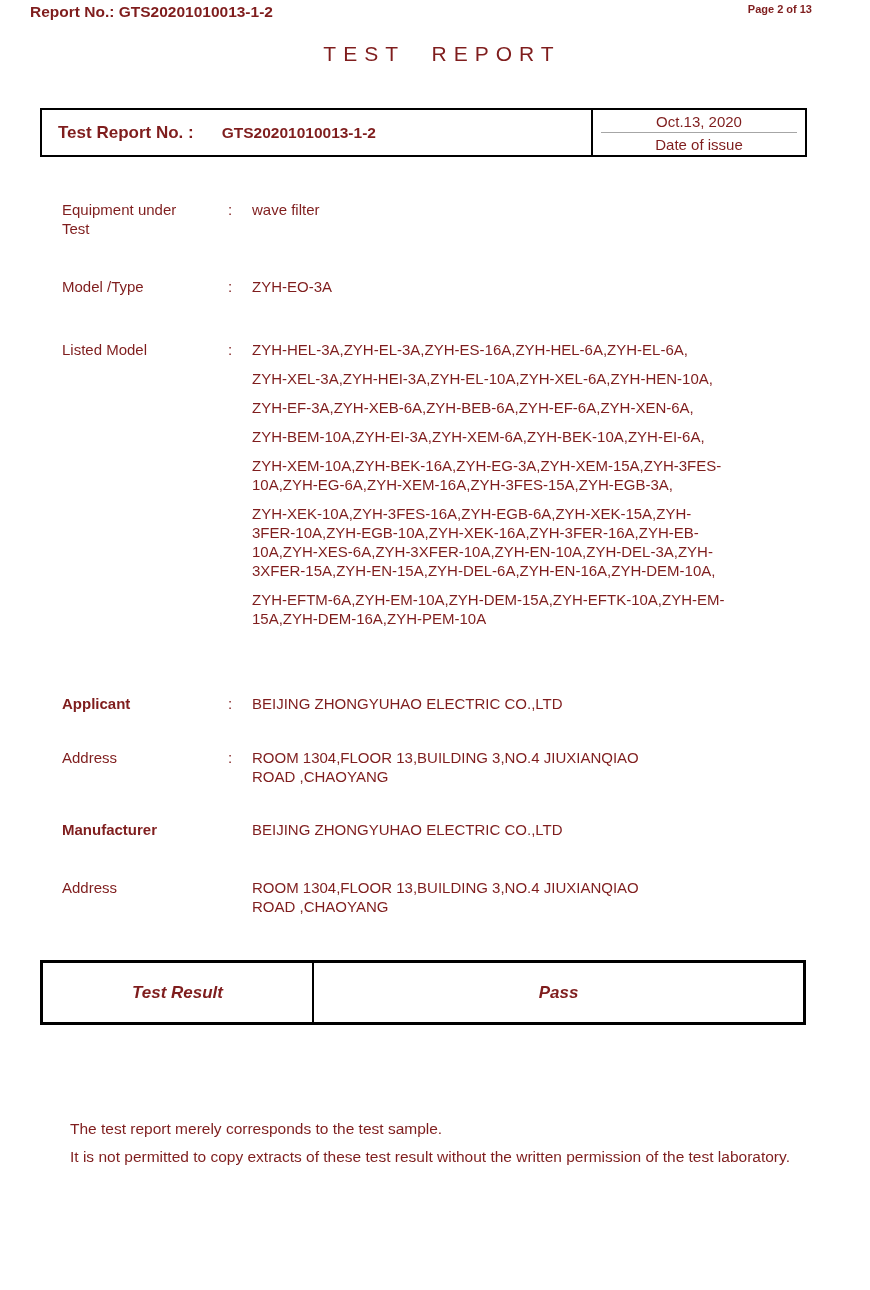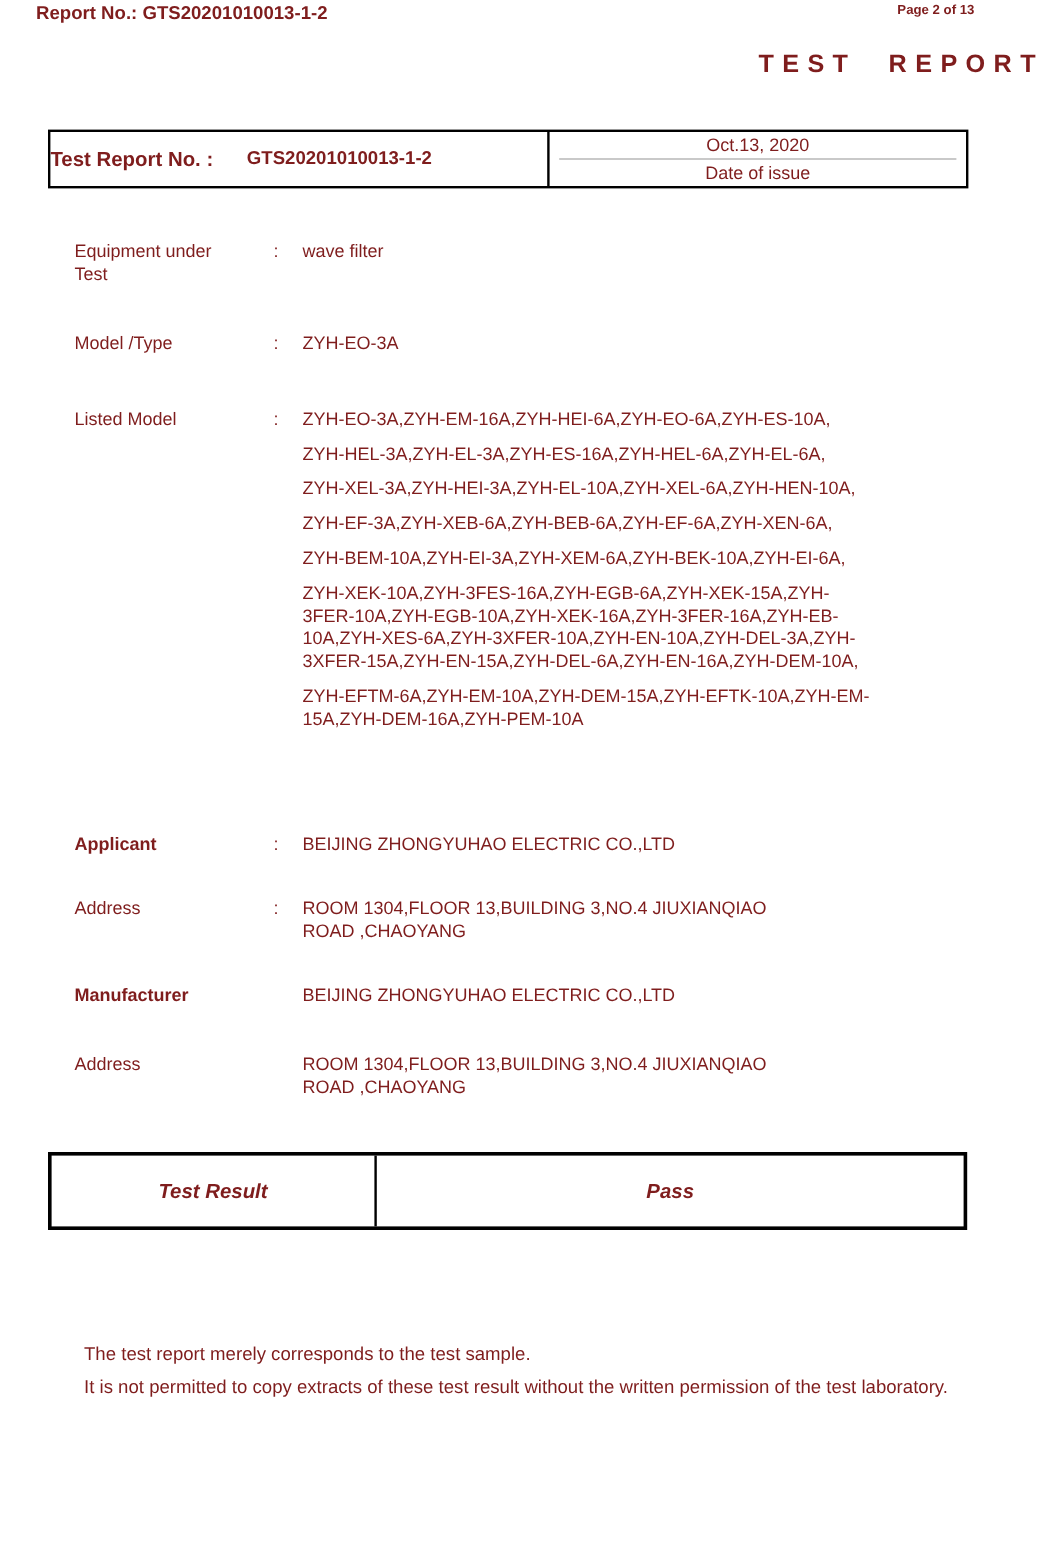--- a/index.html
+++ b/index.html
@@ -10,31 +10,31 @@
     font-family:"Liberation Sans",sans-serif;
     color:#7f1d1d;
     overflow:hidden;
   }
   
   .hdr-left{position:absolute;left:30px;top:3px;font-size:15.5px;font-weight:bold;}
   .hdr-right{position:absolute;right:58px;top:3px;font-size:11px;font-weight:bold;}
   
   .doc-title{
     position:absolute;left:0;right:0;top:42px;
-    text-align:right;font-size:21px;font-weight:bold;
+    text-align:center;font-size:21px;font-weight:normal;
     letter-spacing:7px;word-spacing:14px;padding-left:14px;
   }
   
   .rpt-table{
     position:absolute;left:40px;top:108px;width:763px;height:45px;
     border:2px solid #000;display:flex;box-sizing:content-box;background:#fff;
   }
   .rpt-left{
-    width:416px;border-right:2px solid #000;display:flex;align-items:center;
-    padding-left:0;box-sizing:border-box;
+    width:551px;border-right:2px solid #000;display:flex;align-items:center;
+    padding-left:16px;box-sizing:border-box;
   }
   .rpt-label{font-size:17px;font-weight:bold;white-space:nowrap;}
   .rpt-value{font-size:15.5px;font-weight:bold;margin-left:28px;white-space:nowrap;}
   .rpt-right{flex:1;display:flex;flex-direction:column;}
   .rpt-date{
     flex:1;display:flex;align-items:center;justify-content:center;
     font-size:15px;border-bottom:1px solid #a6a6a6;margin:0 8px;
   }
   .rpt-date-label{
     flex:1;display:flex;align-items:center;justify-content:center;font-size:15px;
@@ -97,25 +97,25 @@
   <div class="info-row" style="top:277px;">
     <div class="lbl">Model /Type</div>
     <div class="colon">:</div>
     <div class="val">ZYH-EO-3A</div>
   </div>
 
   <div class="info-row" style="top:340px;">
     <div class="lbl">Listed Model</div>
     <div class="colon">:</div>
     <div class="val models">
-        <p>ZYH-EO-3A,ZYH-EM-16A,ZYH-HEI-6A,ZYH-EO-6A,ZYH-ES-10A,</p>
         <p>ZYH-HEL-3A,ZYH-EL-3A,ZYH-ES-16A,ZYH-HEL-6A,ZYH-EL-6A,</p>
         <p>ZYH-XEL-3A,ZYH-HEI-3A,ZYH-EL-10A,ZYH-XEL-6A,ZYH-HEN-10A,</p>
         <p>ZYH-EF-3A,ZYH-XEB-6A,ZYH-BEB-6A,ZYH-EF-6A,ZYH-XEN-6A,</p>
         <p>ZYH-BEM-10A,ZYH-EI-3A,ZYH-XEM-6A,ZYH-BEK-10A,ZYH-EI-6A,</p>
+        <p>ZYH-XEM-10A,ZYH-BEK-16A,ZYH-EG-3A,ZYH-XEM-15A,ZYH-3FES-10A,ZYH-EG-6A,ZYH-XEM-16A,ZYH-3FES-15A,ZYH-EGB-3A,</p>
         <p>ZYH-XEK-10A,ZYH-3FES-16A,ZYH-EGB-6A,ZYH-XEK-15A,ZYH-3FER-10A,ZYH-EGB-10A,ZYH-XEK-16A,ZYH-3FER-16A,ZYH-EB-10A,ZYH-XES-6A,ZYH-3XFER-10A,ZYH-EN-10A,ZYH-DEL-3A,ZYH-3XFER-15A,ZYH-EN-15A,ZYH-DEL-6A,ZYH-EN-16A,ZYH-DEM-10A,</p>
         <p>ZYH-EFTM-6A,ZYH-EM-10A,ZYH-DEM-15A,ZYH-EFTK-10A,ZYH-EM-15A,ZYH-DEM-16A,ZYH-PEM-10A</p>
       </div>
   </div>
 
   <div class="info-row" style="top:694px;">
     <div class="lbl bold">Applicant</div>
     <div class="colon">:</div>
     <div class="val">BEIJING ZHONGYUHAO ELECTRIC CO.,LTD</div>
   </div>

